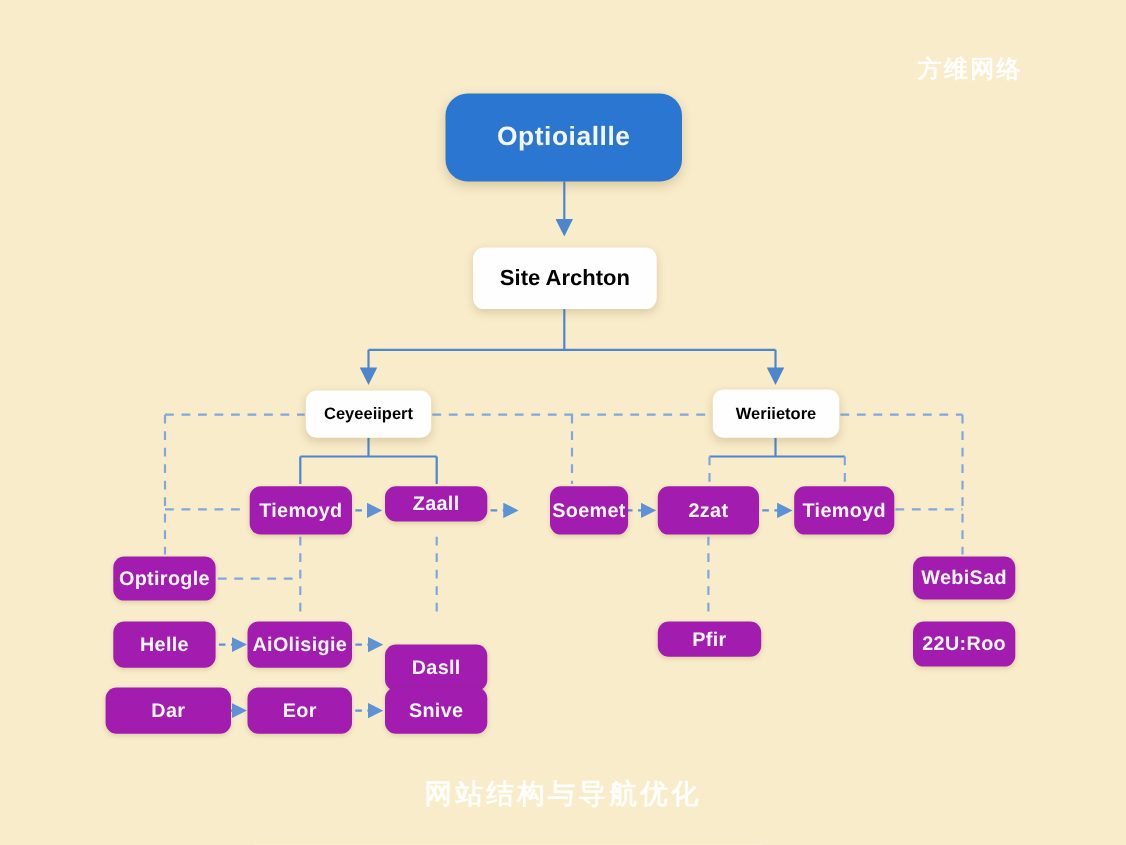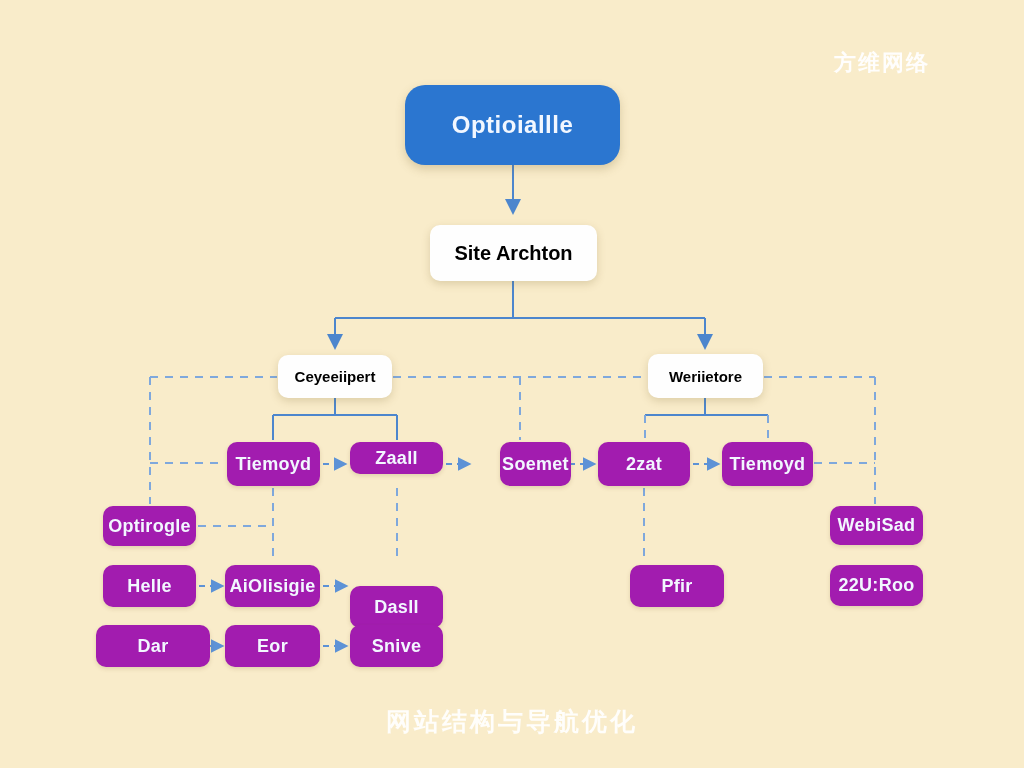--- a/index.html
+++ b/index.html
@@ -131,21 +131,21 @@
   <div class="node blue" style="left:103px;top:506px;width:93px;height:40px;">Optirogle</div>
   <div class="node blue" style="left:103px;top:565px;width:93px;height:42px;text-align:right;">Helle</div>
   <div class="node blue" style="left:96px;top:625px;width:114px;height:42px;">Dar</div>
 
   <div class="node blue" style="left:225px;top:565px;width:95px;height:42px;">AiOlisigie</div>
   <div class="node blue" style="left:225px;top:625px;width:95px;height:42px;">Eor</div>
 
   <div class="node blue" style="left:350px;top:586px;width:93px;height:42px;">Dasll</div>
   <div class="node blue" style="left:350px;top:625px;width:93px;height:42px;">Snive</div>
 
-  <div class="node blue" style="left:598px;top:565px;width:94px;height:42px;margin-left:32px;">Pfir</div>
+  <div class="node blue" style="left:598px;top:565px;width:94px;height:32px;">Pfir</div>
 
   <div class="node blue" style="left:830px;top:506px;width:93px;height:39px;">WebiSad</div>
   <div class="node blue" style="left:830px;top:565px;width:93px;height:41px;">22U:Roo</div>
 
   <div class="watermark">方维网络</div>
   <div class="caption">网站结构与导航优化</div>
 
 </div>
 
 </body></html>

